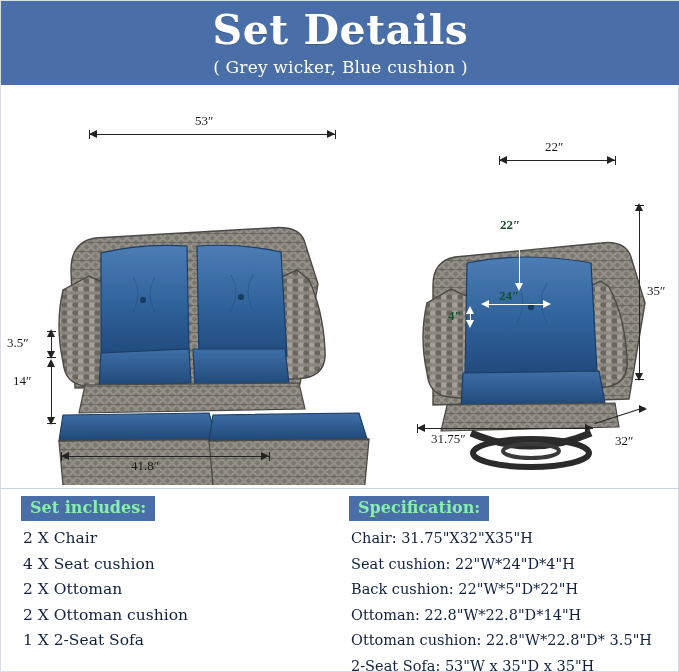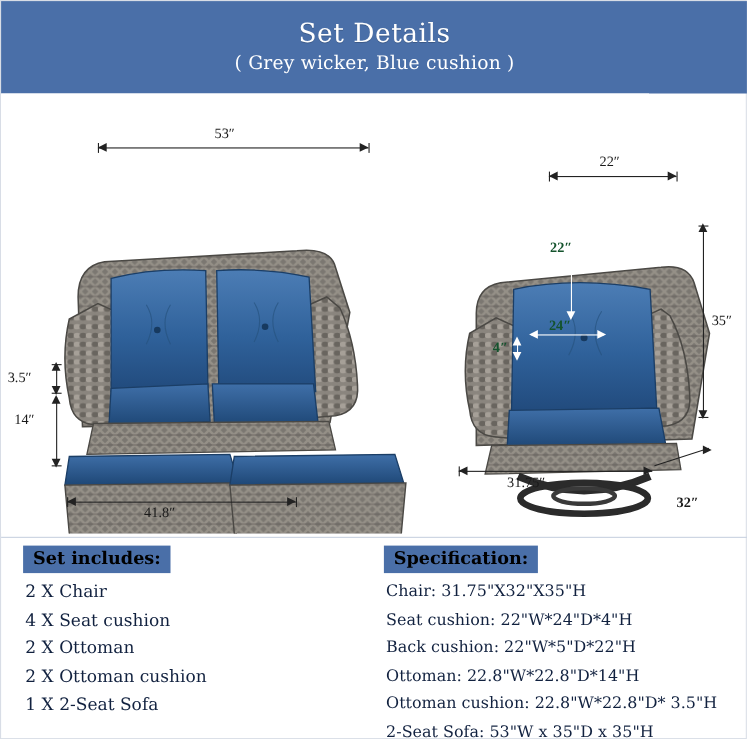--- a/index.html
+++ b/index.html
@@ -27,22 +27,22 @@
     width: 679px; height: 84px;
     background: #4a6fa8;
     display: flex;
     flex-direction: column;
     align-items: center;
     justify-content: center;
     color: #ffffff;
   }
   .header-title {
     font-family: "DejaVu Serif", serif;
-    font-weight: normal;
-    font-size: 24px;
+    font-weight: bold;
+    font-size: 41px;
     letter-spacing: 0.5px;
     line-height: 1.05;
     text-shadow: 0 1px 0 rgba(0,0,0,.18);
   }
   .header-sub {
     font-family: "DejaVu Serif", serif;
     font-size: 17px;
     margin-top: 5px;
     letter-spacing: .2px;
   }
@@ -119,21 +119,21 @@
   .arrow.w-down {
     border-left: 4px solid transparent;
     border-right: 4px solid transparent;
     border-top: 8px solid #fff;
   }
   .dline.white { background: #fff; }
   
   .panel-title {
     position: absolute;
     background: #4a6fa8;
-    color: #000000;
+    color: #86efac;
     font-family: "DejaVu Serif", serif;
     font-weight: bold;
     font-size: 16px;
     padding: 3px 9px 4px 9px;
     line-height: 1.15;
   }
   .list {
     position: absolute;
     font-family: "DejaVu Serif", serif;
     font-size: 15.5px;
@@ -289,25 +289,25 @@
     <div class="arrow up" style="left:634px; top:118px;"></div>
     <div class="arrow down" style="left:634px; top:288px;"></div>
     <div class="tick h" style="left:634px; top:120px;"></div>
     <div class="tick h" style="left:634px; top:294px;"></div>
     <div class="dim-label" style="left:646px; top:198px;">35″</div>
 
     <div class="dline h" style="left:416px; top:343px; width:176px;"></div>
     <div class="arrow left" style="left:416px; top:339px;"></div>
     <div class="arrow right" style="left:584px; top:339px;"></div>
     <div class="tick v" style="left:416px; top:339px;"></div>
-    <div class="dim-label" style="left:460px; top:346px;">31.75″</div>
+    <div class="dim-label" style="left:430px; top:346px;">31.75″</div>
 
     <div class="dline h" style="left:594px; top:338px; width:52px; transform:rotate(-18deg); transform-origin:left center;"></div>
     <div class="arrow right" style="left:638px; top:320px;"></div>
-    <div class="dim-label" style="left:614px; top:364px;font-weight:bold;">32″</div>
+    <div class="dim-label" style="left:614px; top:348px;">32″</div>
   </div>
 
   <div class="divider" style="left:0; top:487px; width:679px; height:1px;"></div>
 
   <div class="panel-title" style="left:20px; top:495px;">Set includes:</div>
   <div class="list" style="left:22px; top:525px;">
     <div>2 X Chair</div>
     <div>4 X Seat cushion</div>
     <div>2 X Ottoman</div>
     <div>2 X Ottoman cushion</div>

